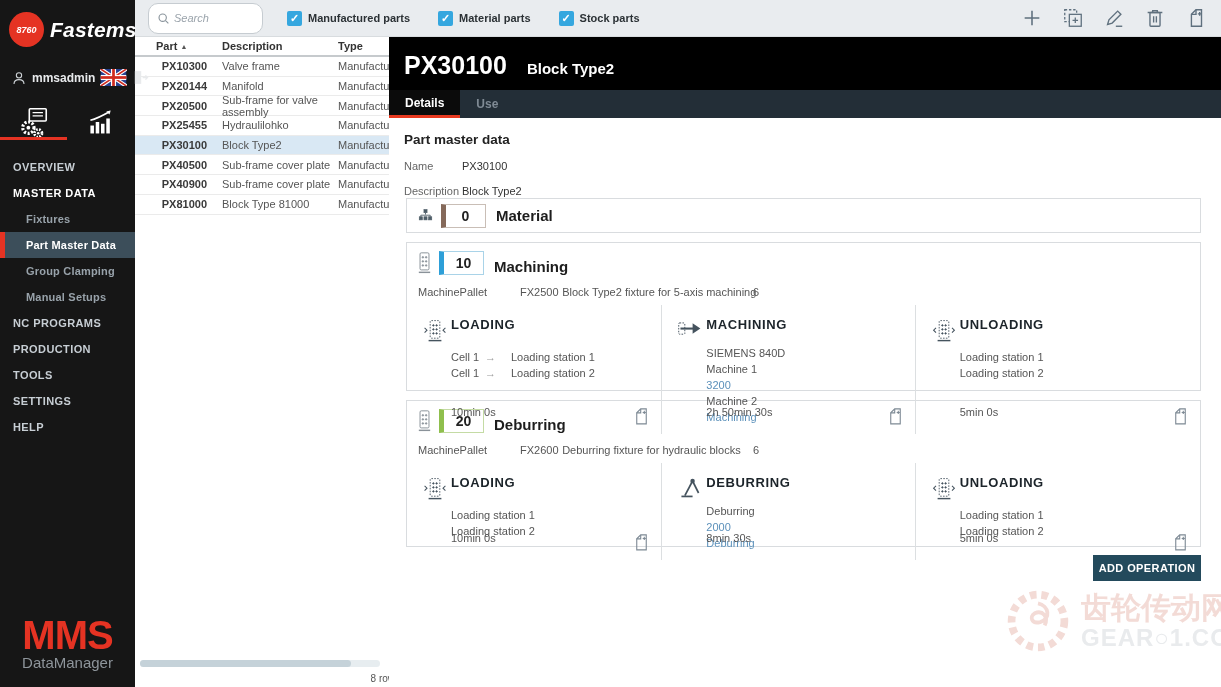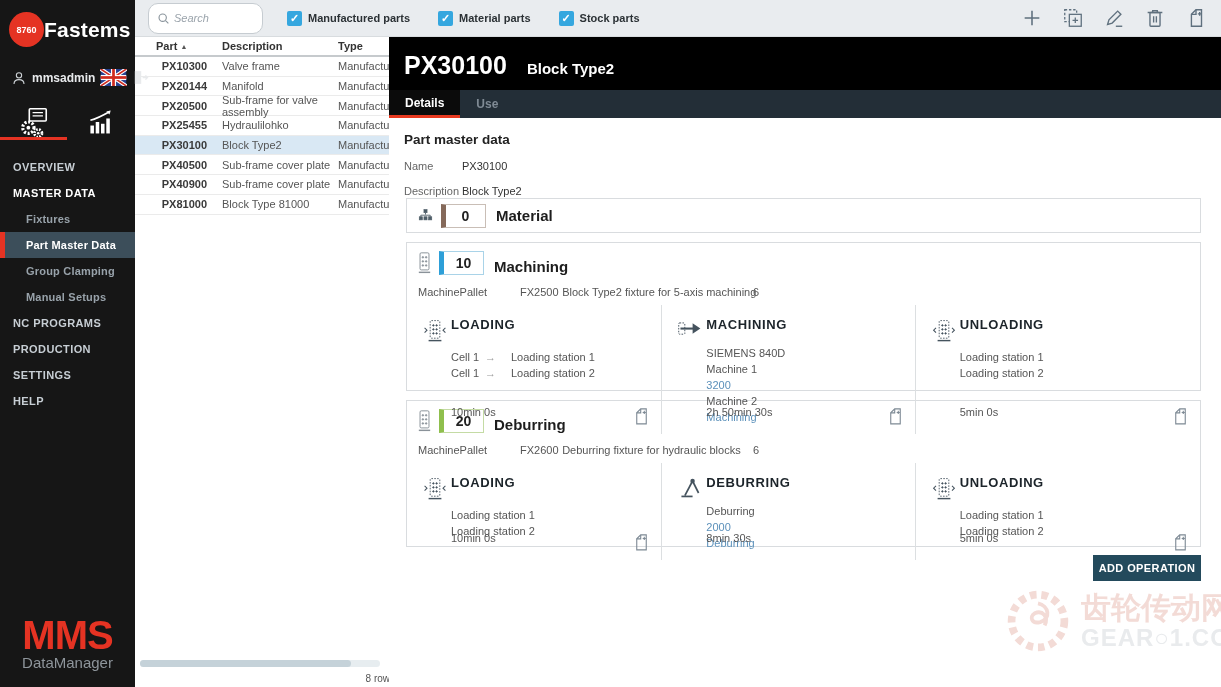--- a/index.html
+++ b/index.html
@@ -1,21 +1,21 @@
 <!DOCTYPE html>
 <html><head>
 <meta charset="utf-8">
 <style>
   * { margin:0; padding:0; box-sizing:border-box; }
   html,body { width:1221px; height:687px; overflow:hidden; }
   body { font-family:"Liberation Sans", sans-serif; background:#fff; position:relative; color:#333; }
 
   
   .sidebar { position:absolute; left:0; top:0; width:135px; height:687px; background:#161616; z-index:5; }
-  .brand { display:flex; align-items:center; padding:12px 0 0 9px; }
+  .brand { display:flex; align-items:center; gap:6px; padding:12px 0 0 9px;font-style:italic; }
   .brand-badge { width:35px; height:35px; border-radius:50%; background:#e53323; color:#fff;
                  font-size:9px; font-weight:bold; display:flex; align-items:center; justify-content:center; flex:none; }
   .brand-name { color:#fff; font-size:21px; font-weight:bold; letter-spacing:.2px; }
   .user-row { display:flex; align-items:center; gap:5px; padding:22px 0 0 11px; color:#e8eaec; }
   .user-row .uname { font-size:12px; font-weight:bold; }
   .icon { display:inline-flex; align-items:center; justify-content:center; }
   .modules { display:flex; margin-top:18px; }
   .module { width:67px; display:flex; align-items:center; justify-content:center; height:36px; }
   .module-underline { position:absolute; left:0; top:137px; width:67px; height:3px; background:#e53323; }
   .nav { margin-top:14px; }
@@ -40,21 +40,21 @@
   .filter { display:flex; align-items:center; gap:6px; }
   .checkbox { width:15px; height:15px; background:#35a7df; border-radius:2px; color:#fff;
               display:flex; align-items:center; justify-content:center; font-size:11px; font-weight:bold; }
   .checkbox::after { content:"✓"; }
   .filter-label { font-size:11px; font-weight:bold; color:#2b3135; }
   .topbar-actions { margin-left:auto; display:flex; gap:19px; padding-right:14px; }
   .topbar-actions .icon { width:22px; height:22px; color:#5f707e; cursor:pointer; }
 
   
   .list-panel { position:absolute; left:135px; top:37px; width:278px; height:650px; background:#fff;
-                border-right:6px solid #0f172a; }
+                border-right:1px solid #0f172a; }
   .tbl-header { display:flex; height:20px; align-items:center; border-bottom:2px solid #c6cacd;
                 font-size:11px; font-weight:bold; color:#333; }
   .col-part { width:72px; padding-left:21px; }
   .col-desc { width:131px; padding-left:15px; }
   .col-type { flex:1; padding-left:0; white-space:nowrap; overflow:hidden; }
   .tbl-row { display:flex; height:19.7px; align-items:center; border-bottom:1px solid #ebebeb;
              font-size:11px; color:#555; cursor:pointer; }
   .tbl-row .col-part { text-align:right; padding-left:0; padding-right:0; font-weight:bold; color:#3a3a3a; }
   .tbl-row.selected { background:#d9e8f4; }
   .sort-arrow { display:inline-block; font-size:7px; color:#555; vertical-align:1px; }
@@ -190,20 +190,21 @@
 
   <div class="nav">
     <div class="nav-item">OVERVIEW</div>
     <div class="nav-item bright">MASTER DATA</div>
     <div class="nav-item sub">Fixtures</div>
     <div class="nav-item sub selected">Part Master Data</div>
     <div class="nav-item sub">Group Clamping</div>
     <div class="nav-item sub">Manual Setups</div>
     <div class="nav-item">NC PROGRAMS</div>
     <div class="nav-item">PRODUCTION</div>
+    <div class="nav-item">TOOLS</div>
     <div class="nav-item">SETTINGS</div>
     <div class="nav-item">HELP</div>
   </div>
 
   <div class="mms-footer">
     <div class="mms-title">MMS</div>
     <div class="mms-sub">DataManager</div>
   </div>
 </div>
 

